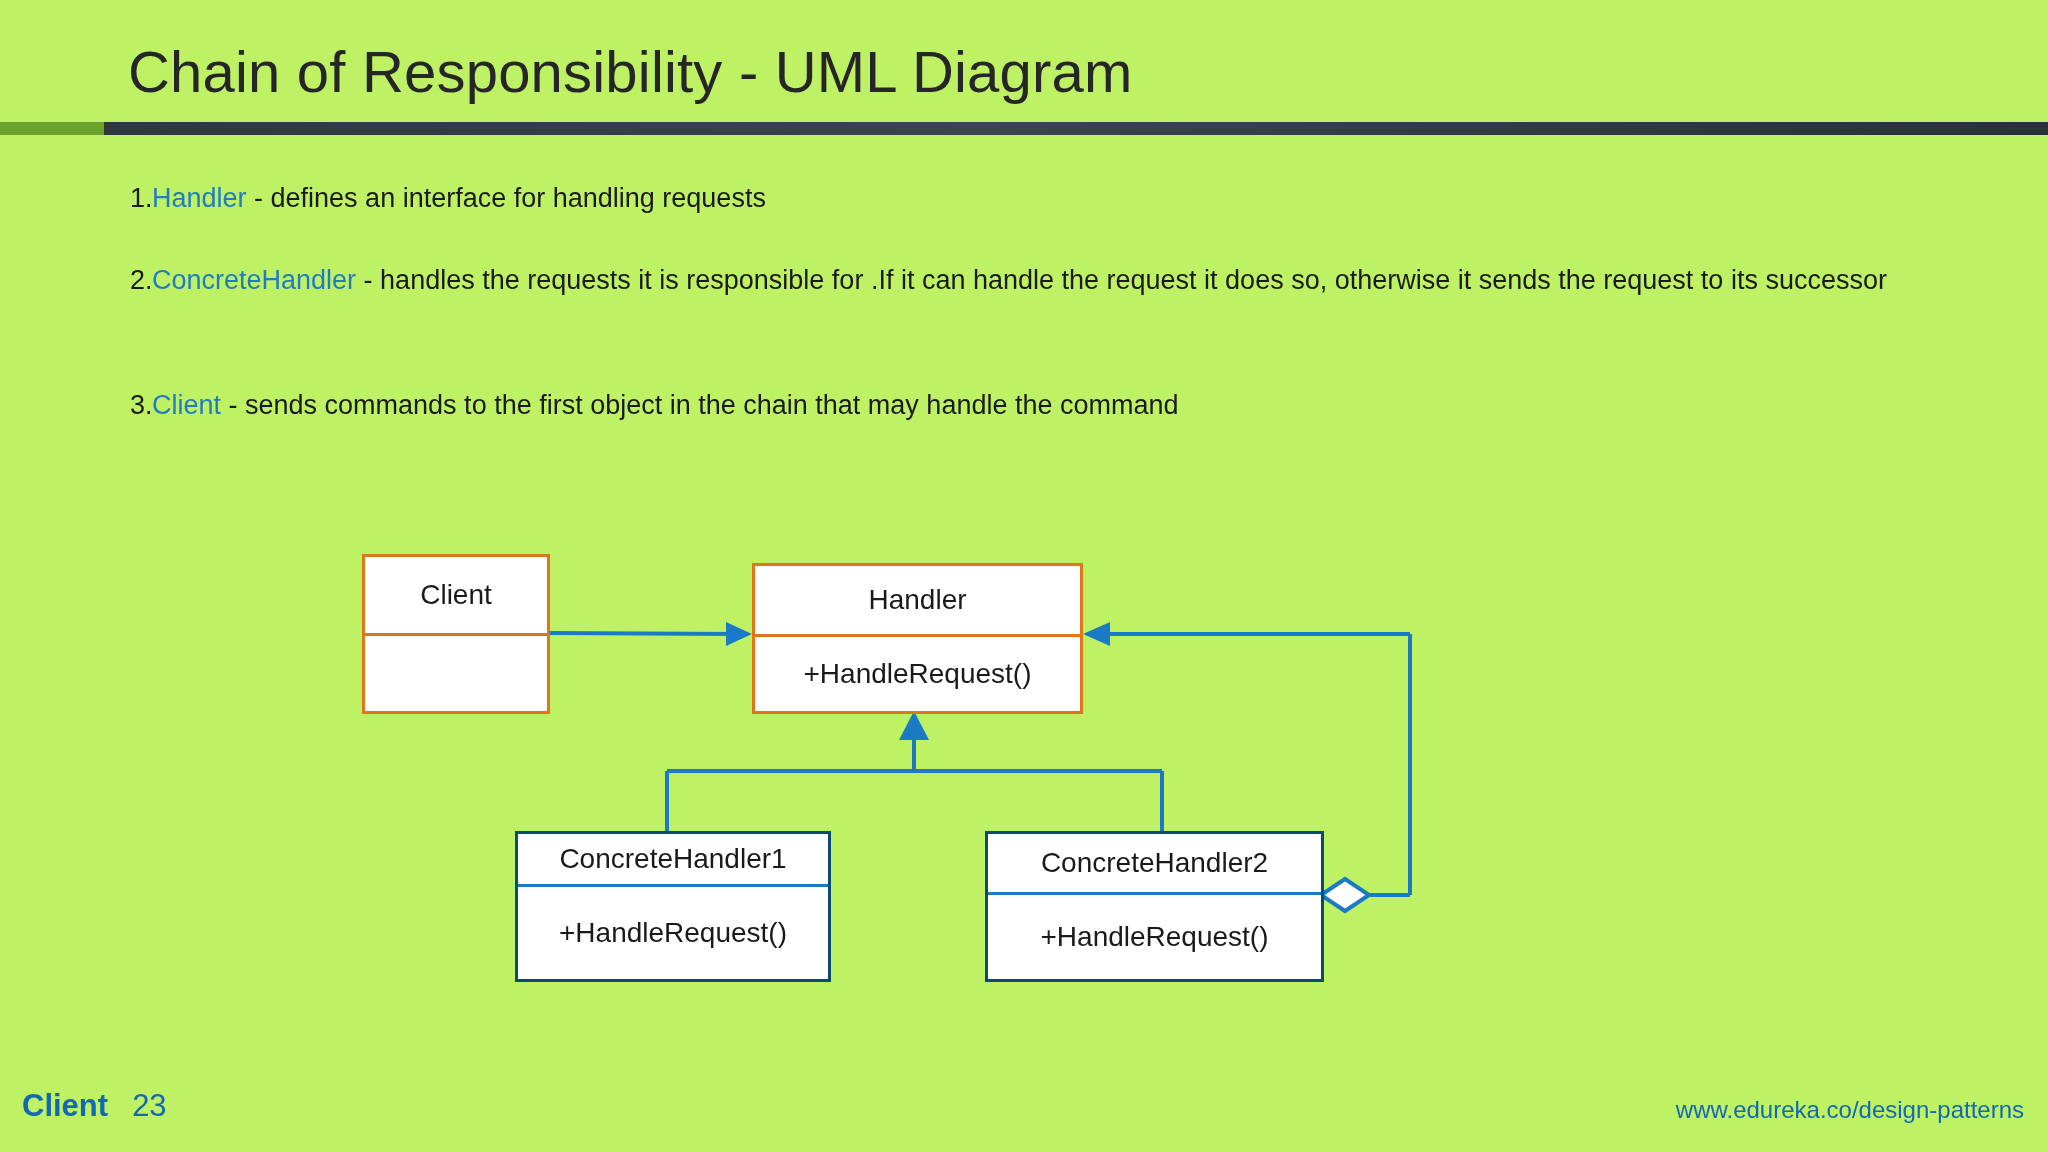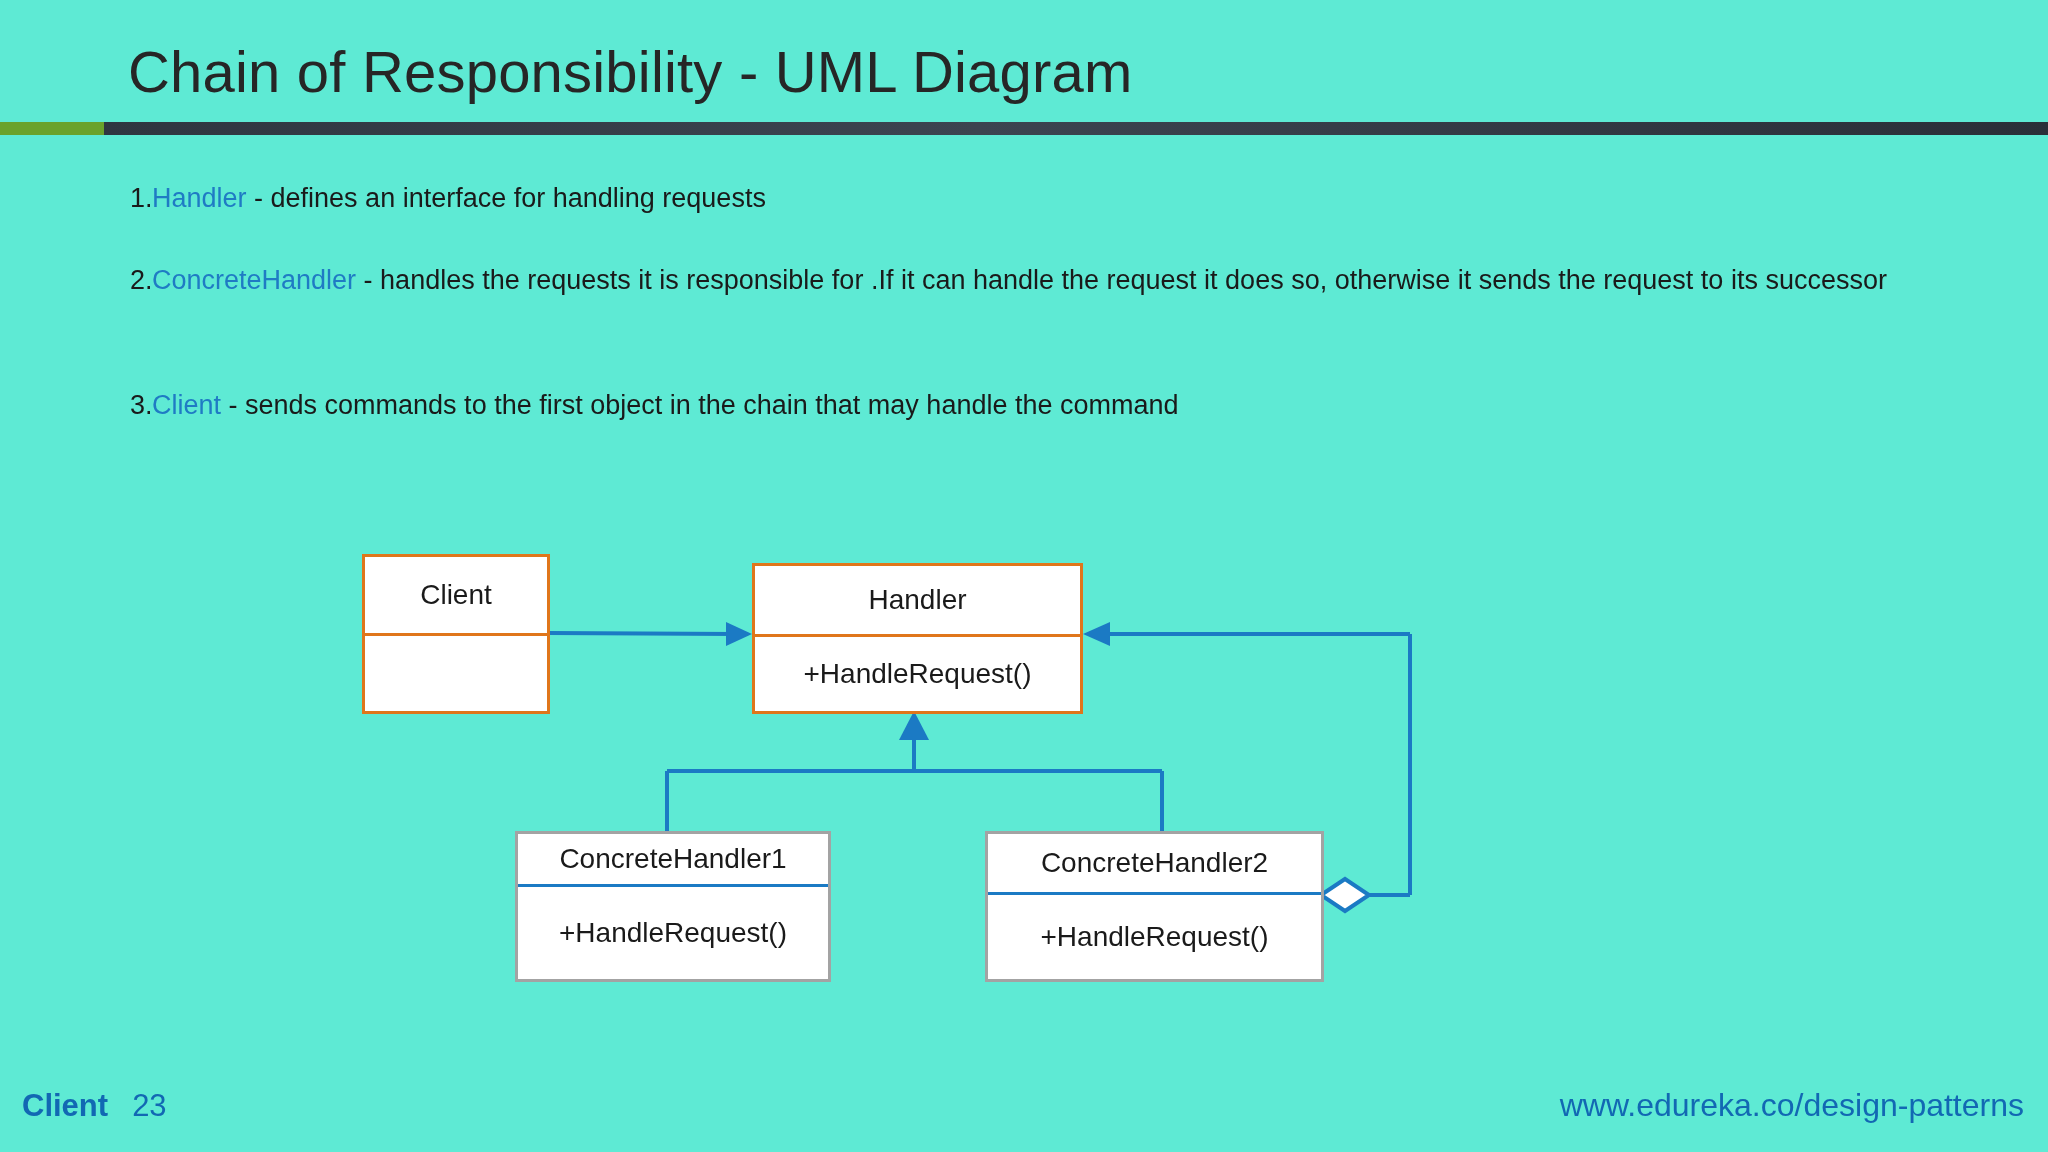--- a/index.html
+++ b/index.html
@@ -8,21 +8,21 @@
     padding: 0;
     background: #ffffff;
   }
   body {
     font-family: "Liberation Sans", sans-serif;
   }
   #slide {
     position: relative;
     width: 2048px;
     height: 1152px;
-    background: #5eead4;
+    background: #bef264;
     overflow: hidden;
   }
 
   
   #page-title {
     position: absolute;
     left: 128px;
     top: 38px;
     font-size: 58px;
     font-weight: 400;
@@ -106,21 +106,21 @@
     display: flex;
     align-items: center;
     justify-content: center;
     font-size: 28px;
     color: #1A1A1A;
     text-align: center;
     white-space: nowrap;
   }
   .box-orange { border: 3px solid #E0761B; }
   .box-orange .cell-bottom { border-top: 3px solid #E0761B; }
-  .box-blue { border: 3px solid #a3a3a3; }
+  .box-blue { border: 3px solid #0c4a6e; }
   .box-blue .cell-bottom { border-top: 3px solid #1B7AC4; }
 
   
   #box-client { left: 362px; top: 554px; width: 188px; height: 160px; }
   #box-client .cell-top { height: 76px; }
   #box-client .cell-bottom { height: 78px; }
 
   
   #box-handler { left: 752px; top: 563px; width: 331px; height: 151px; }
   #box-handler .cell-top { height: 68px; }
@@ -144,21 +144,21 @@
     font-size: 31px;
     color: #1268B3;
     white-space: nowrap;
   }
   #footer-slide .slide-word { font-weight: 700; }
   #footer-slide .slide-num { font-weight: 400; margin-left: 24px; }
   #footer-url {
     position: absolute;
     right: 24px;
     bottom: 28px;
-    font-size: 32px;
+    font-size: 24px;
     color: #1268B3;
     white-space: nowrap;
   }
 </style>
 </head>
 <body>
 
 <div id="slide">
 
   <div id="page-title">Chain of Responsibility - UML Diagram</div>

